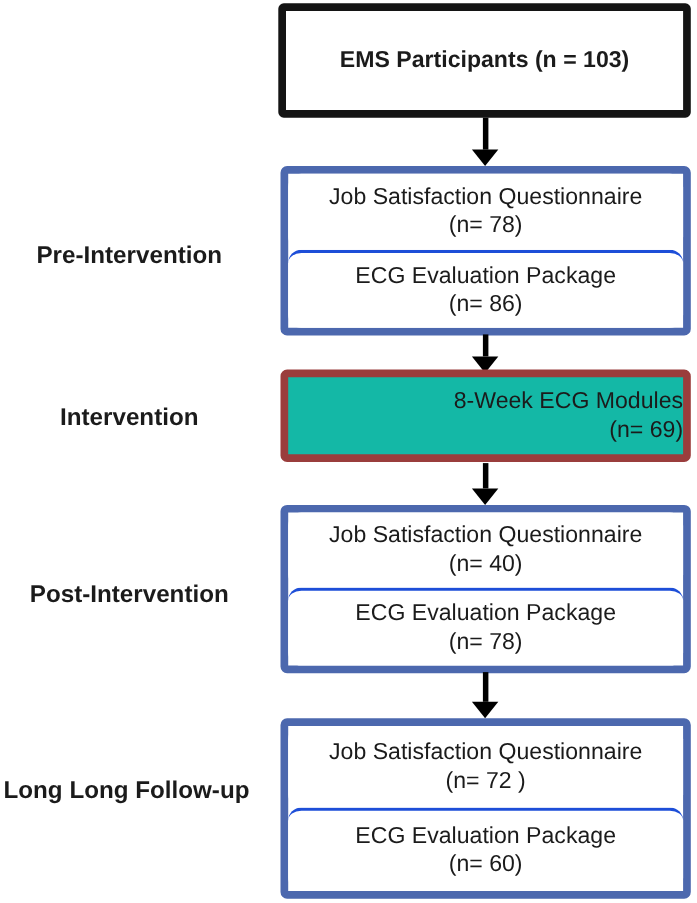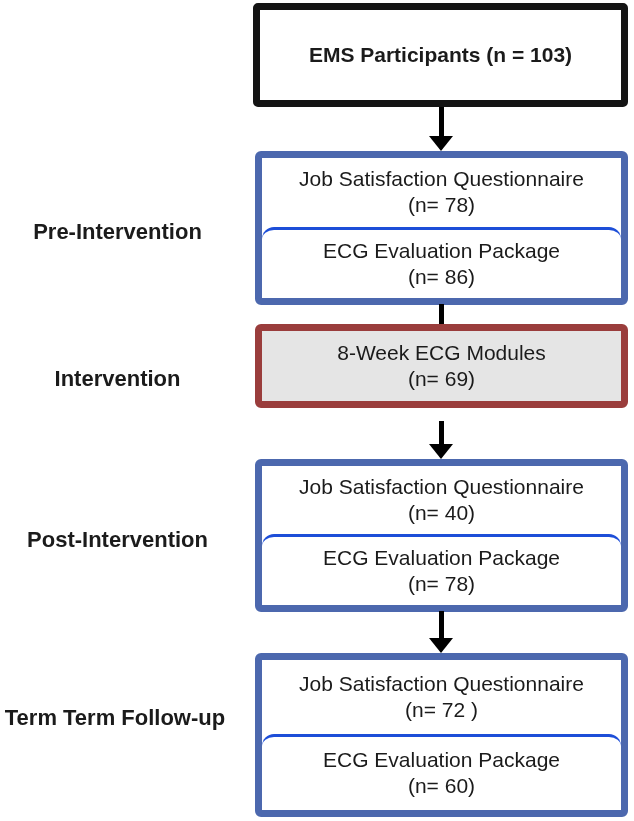--- a/index.html
+++ b/index.html
@@ -42,28 +42,28 @@
     display: flex; flex-direction: column;
     align-items: center; justify-content: center;
     text-align: center;
     font-size: 21px; line-height: 26px;
     background: #ffffff;
     border-radius: 12px;
   }
   .sect + .sect { border-top: 3px solid #1d4ed8; }
   .red-box {
     position: absolute;
-    left: 255px; top: 324px;
+    left: 255px; top: 336px;
     width: 373px; height: 84px;
     box-sizing: border-box;
     border: 7px solid #9a3d3c;
     border-radius: 6px;
-    background: #e5e5e5;
+    background: #14b8a6;
     display: flex; flex-direction: column;
-    align-items: center; justify-content: center;
+    align-items: flex-end; justify-content: center;
     text-align: center;
     font-size: 21px; line-height: 26px;
   }
   .side-label {
     position: absolute;
     left: 5px; width: 225px;
     text-align: center;
     font-weight: bold; font-size: 22px;
     white-space: nowrap;
   }
@@ -98,21 +98,21 @@
   </div>
 
   <div class="arrow arrow-1">
     <div class="shaft"></div>
     <div class="head"></div>
   </div>
 
   <div class="side-label label-pre">Pre-Intervention</div>
   <div class="side-label label-post">Post-Intervention</div>
   <div class="side-label label-int">Intervention</div>
-  <div class="side-label label-lt">Term Term Follow-up</div>
+  <div class="side-label label-lt">Long Long Follow-up</div>
 
   <div class="group group-pre">
     <div class="sect">
       <span>Job Satisfaction Questionnaire</span>
       <span>(n= 78)</span>
     </div>
     <div class="sect">
       <span>ECG Evaluation Package</span>
       <span>(n= 86)</span>
     </div>

